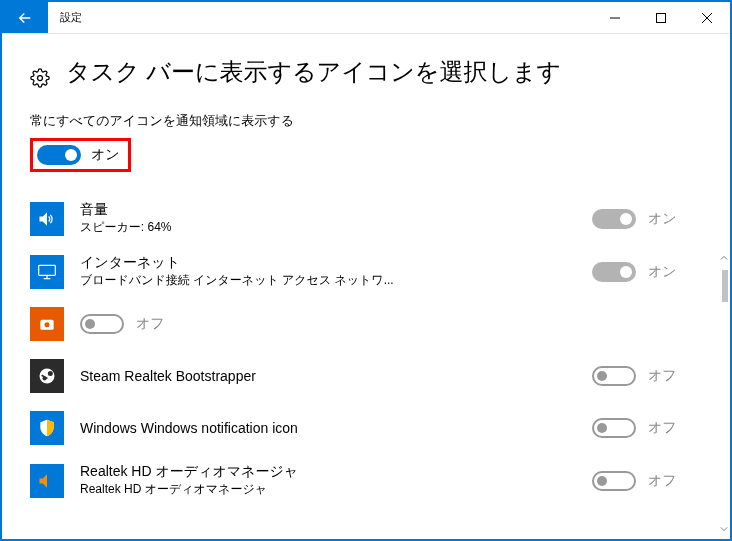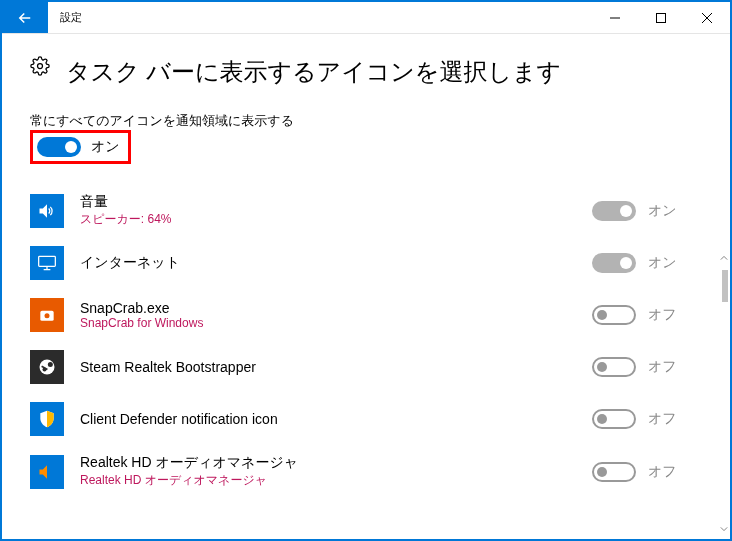--- a/index.html
+++ b/index.html
@@ -51,34 +51,34 @@
   .win-btn svg { width: 10px; height: 10px; }
 
   .content {
     padding: 22px 28px 0 28px;
     height: calc(100% - 32px);
     overflow: hidden;
     position: relative;
   }
   .header-row {
     display: flex;
-    align-items: flex-start;
+    align-items: flex-end;
     gap: 16px;
     margin-bottom: 24px;
   }
   .gear-icon { width: 20px; height: 20px; color: #000; flex-shrink:0; }
   .page-title {
     font-size: 24px;
     font-weight: 400;
     color: #000;
   }
   .section-label {
     font-size: 13px;
     color: #000;
-    margin-bottom: 0;
+    margin-bottom: 8px;
   }
   .main-toggle-row {
     display: flex;
     align-items: center;
     gap: 10px;
     margin-bottom: 20px;
     padding: 4px 2px 4px 2px;
     width: fit-content;
   }
   .highlight-box {
@@ -160,21 +160,21 @@
   }
   .item-title {
     font-size: 14px;
     color: #000;
     white-space: nowrap;
     overflow: hidden;
     text-overflow: ellipsis;
   }
   .item-sub {
     font-size: 12px;
-    color: #be185d;
+    color: #000000;
     white-space: nowrap;
     overflow: hidden;
     text-overflow: ellipsis;
   }
   .item-toggle-area {
     display: flex;
     align-items: center;
     gap: 12px;
     width: 110px;
     flex-shrink: 0;
@@ -268,36 +268,33 @@
       </div>
       <div class="item-row">
         <div class="item-icon blue">
           <svg viewBox="0 0 24 24" fill="none" stroke="currentColor" stroke-width="1.5">
             <rect x="2" y="4" width="20" height="12" rx="1"></rect>
             <path d="M8 20h8M12 16v4"></path>
           </svg>
         </div>
         <div class="item-text">
           <div class="item-title">インターネット</div>
+          <div class="item-sub">ブロードバンド接続 インターネット アクセス   ネットワ...</div>
         </div>
         <div class="item-toggle-area">
           <div class="toggle on disabled"></div>
           <span class="item-toggle-label">オン</span>
         </div>
       </div>
       <div class="item-row">
         <div class="item-icon orange">
           <svg viewBox="0 0 24 24" fill="currentColor">
             <rect x="4" y="7" width="16" height="12" rx="2" fill="#fff"></rect>
             <circle cx="12" cy="13" r="3" fill="#e85a00"></circle>
           </svg>
-        </div>
-        <div class="item-text">
-          <div class="item-title">SnapCrab.exe</div>
-          <div class="item-sub">SnapCrab for Windows</div>
         </div>
         <div class="item-toggle-area">
           <div class="toggle off disabled"></div>
           <span class="item-toggle-label">オフ</span>
         </div>
       </div>
       <div class="item-row">
         <div class="item-icon dark">
           <svg viewBox="0 0 24 24" fill="currentColor">
             <circle cx="12" cy="12" r="9" fill="#fff"></circle>
@@ -315,21 +312,21 @@
         </div>
       </div>
       <div class="item-row">
         <div class="item-icon blue">
           <svg viewBox="0 0 24 24" fill="currentColor">
             <path d="M12 2l8 3v6c0 5-3.5 9-8 11-4.5-2-8-6-8-11V5l8-3z" fill="#fff"></path>
             <path d="M12 2l8 3v6c0 5-3.5 9-8 11V2z" fill="#ffb900"></path>
           </svg>
         </div>
         <div class="item-text">
-          <div class="item-title">Client Defender notification icon</div>
+          <div class="item-title">Windows Windows notification icon</div>
         </div>
         <div class="item-toggle-area">
           <div class="toggle off disabled"></div>
           <span class="item-toggle-label">オフ</span>
         </div>
       </div>
       <div class="item-row">
         <div class="item-icon blue">
           <svg viewBox="0 0 24 24" fill="currentColor">
             <path d="M3 9v6h4l5 5V4L7 9H3z" fill="#ff8c00"></path>

